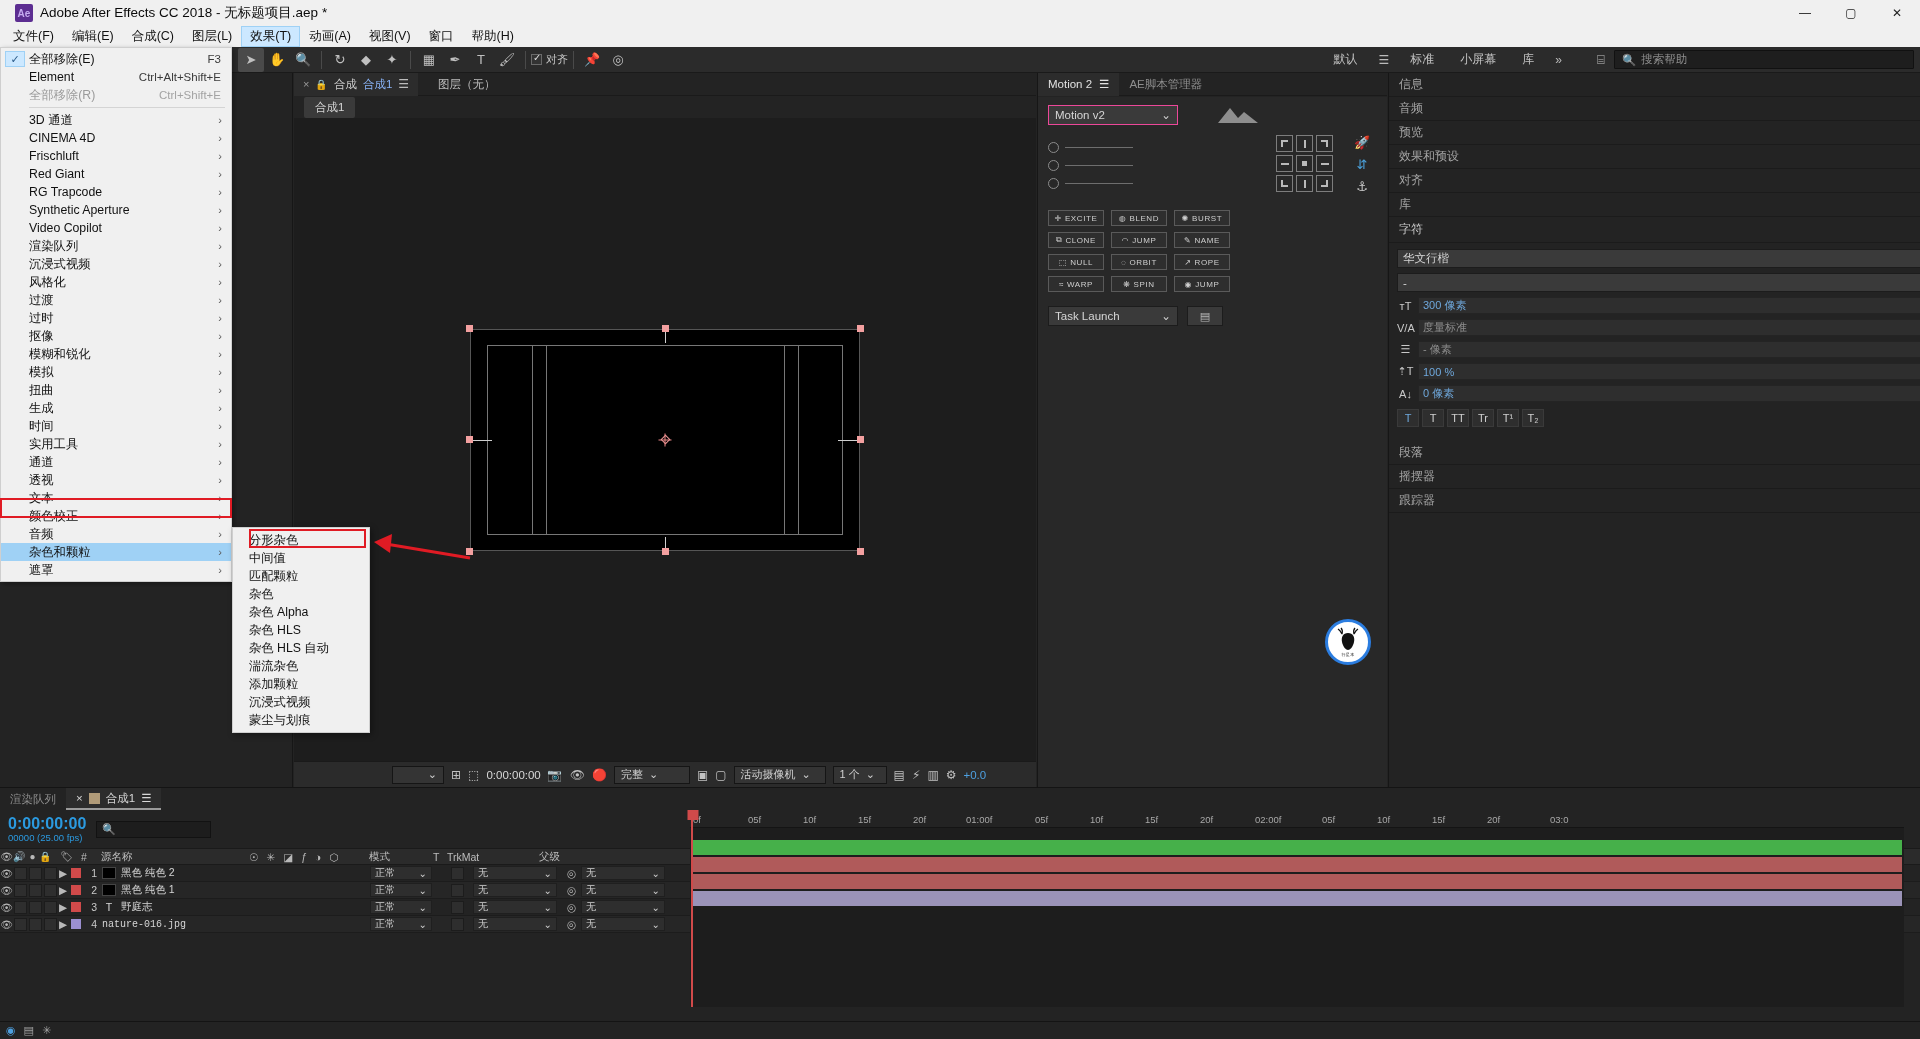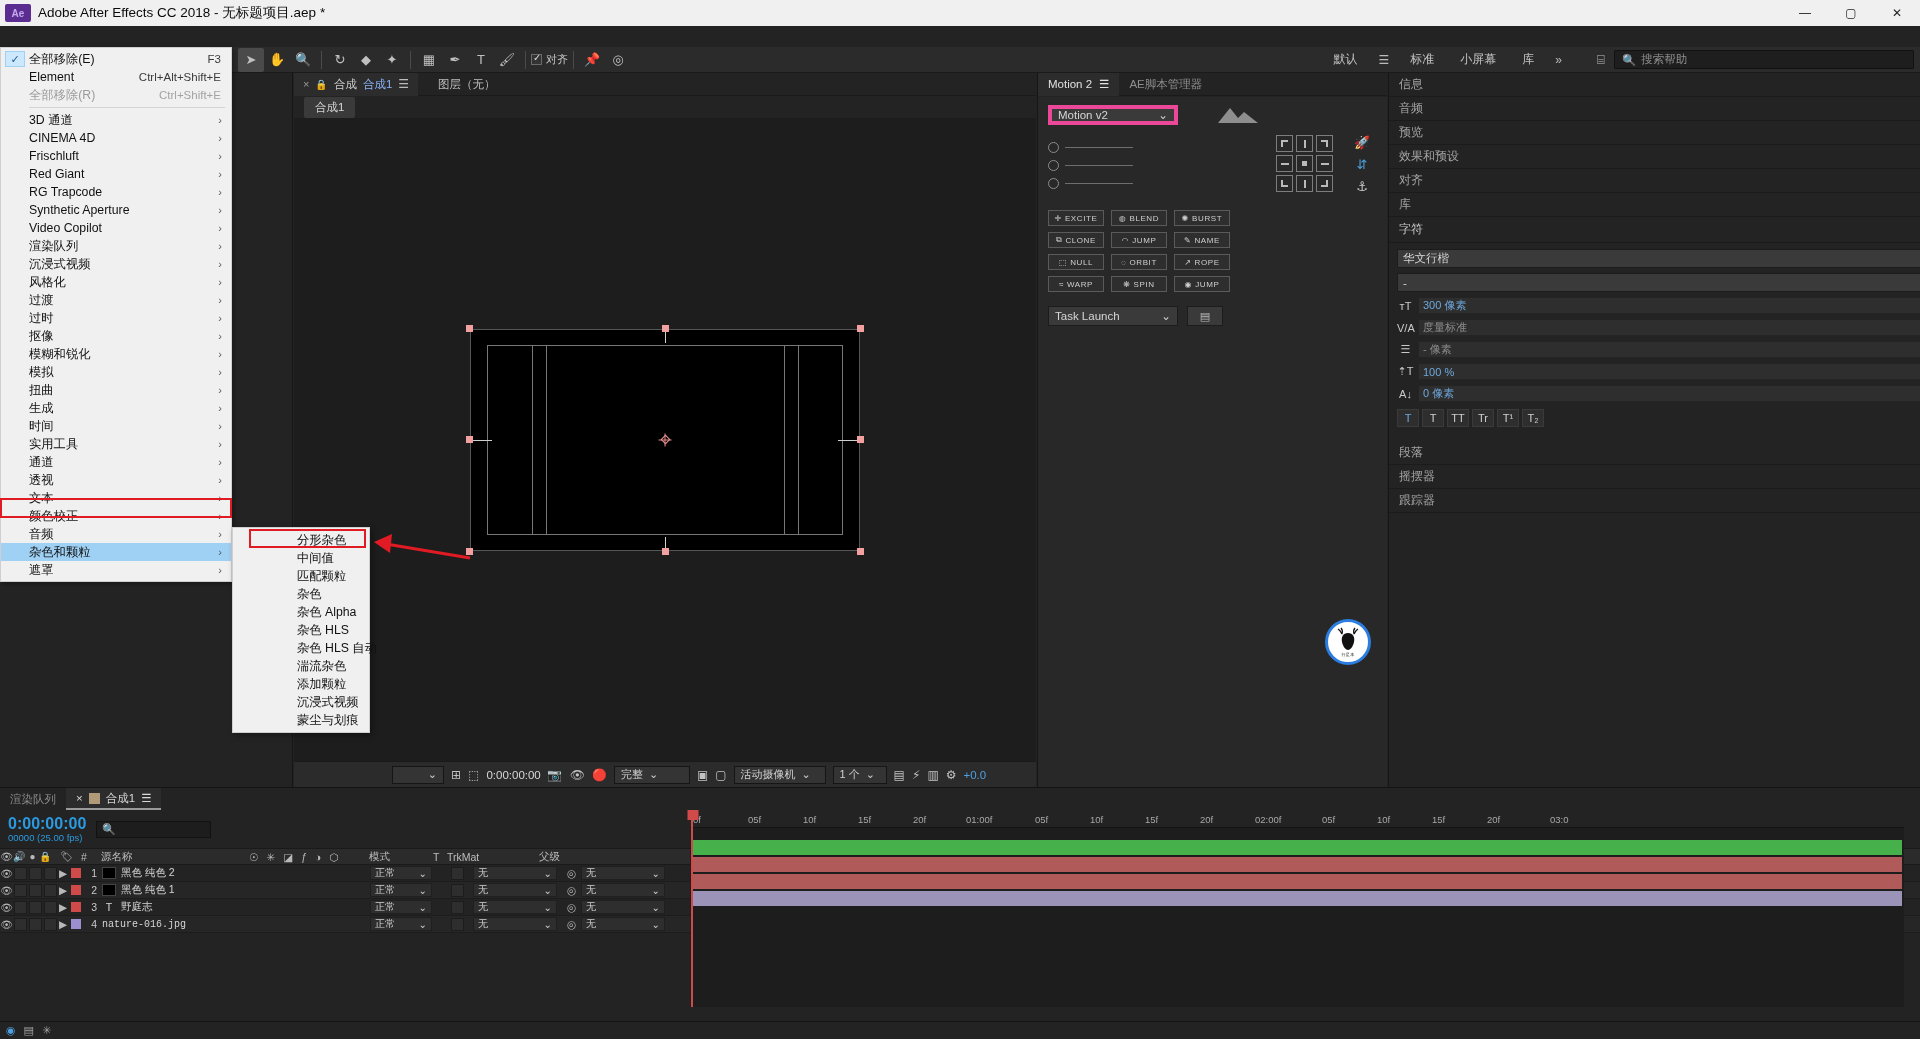--- a/index.html
+++ b/index.html
@@ -7,21 +7,21 @@
   body {
     font-family: "Liberation Sans", "DejaVu Sans", sans-serif;
     background:#232323; color:#c8c8c8; font-size:12px;
     -webkit-font-smoothing: antialiased;
   }
   .app { position:relative; width:1920px; height:1039px; }
 
   
   .titlebar{ position:absolute; top:0; left:0; width:1920px; height:26px;
     background:#f0f0f0; color:#1a1a1a; display:flex; align-items:center; }
-  .ae-logo{ width:26px;height:18px;margin:0 7px 0 5px;background:#5c2d91;color:#c6aaf0;
+  .ae-logo{ width:18px;height:18px;margin:0 7px 0 15px;background:#5c2d91;color:#c6aaf0;
     font-size:10px;font-weight:bold;display:flex;align-items:center;justify-content:center;border-radius:2px;}
   .title-text{ font-size:13.5px; color:#0a0a0a; }
   .win-btns{ margin-left:auto; display:flex; height:26px; }
   .win-btn{ width:46px;height:26px;display:flex;align-items:center;justify-content:center;
     font-size:12px;color:#222; }
 
   
   .menubar{ position:absolute; top:26px; left:0; width:1920px; height:21px;
     background:#f0f0f0; color:#111; display:flex; align-items:center; padding-left:4px;}
   .menubar .mi{ padding:2px 9px; font-size:12.5px; line-height:17px;}
@@ -85,21 +85,21 @@
   .tcode{ color:#d8d8d8; font-size:11.5px;}
 
   
   .m2-panel{ position:absolute; top:73px; left:1037px; width:350px; bottom:252px; background:#232323;
     border-left:1px solid #161616;}
   .m2-tabs{ height:23px; display:flex; align-items:center; border-bottom:1px solid #1a1a1a;}
   .m2-tab{ height:23px;display:flex;align-items:center;gap:7px;padding:0 10px;font-size:11.5px;}
   .m2-tab.on{ background:#2c2c2c; color:#e0e0e0;}
   .m2-tab.off{ color:#8e8e8e;}
   .m2-body{ position:absolute; top:24px; left:0; right:0; bottom:0; background:#282828; padding:8px 10px;}
-  .m2-select{ width:130px;height:20px;background:#3a3a3a;border:4px solid #ec4899;color:#d6d6d6;
+  .m2-select{ width:130px;height:20px;background:#3a3a3a;border:1px solid #ec4899;color:#d6d6d6;
      font-size:11.5px;display:flex;align-items:center;justify-content:space-between;padding:0 6px;}
   .m2-row{ display:flex; align-items:center; gap:8px; }
   .slider-row{display:flex;align-items:center;gap:6px;margin:7px 0;}
   .s-knob{width:11px;height:11px;border:1px solid #8c8c8c;border-radius:50%;background:#282828;}
   .s-track{width:68px;height:1px;background:#6e6e6e;}
   .gbtn{width:17px;height:17px;border:1px solid #7d7d7d;display:flex;align-items:center;justify-content:center;}
   .gbtn i{display:block;background:#b9b9b9;}
   .m2-btn{ width:56px;height:16px;border:1px solid #5a5a5a;background:#2e2e2e;color:#cfcfcf;
      font-size:8px;letter-spacing:.6px;display:flex;align-items:center;justify-content:center;gap:3px;}
   .m2-btnrow{ display:flex; gap:7px; margin-bottom:6px;}
@@ -184,41 +184,52 @@
      border:1px solid #9fd1f5; display:flex;align-items:center;justify-content:center;
      color:#2a5a88; font-size:11px;}
   .msep{ height:1px; background:#d4d4d4; margin:3px 6px 3px 28px;}
   .mrow.hl{ background:#9fd1f5; }
   .hl-box{ position:absolute; left:0; width:232px; height:20px; border:2px solid #e01b24; z-index:60;
      pointer-events:none;}
 
   
   .submenu{ position:absolute; left:232px; width:138px; background:#f0f0f0; border:1px solid #cfcfcf;
      box-shadow:2px 2px 6px rgba(0,0,0,.35); color:#111; z-index:55; padding:3px 0;}
-  .srow{ height:18px; display:flex; align-items:center; font-size:12.3px; padding-left:24px;
-     white-space:nowrap;margin-left:40px;}
+  .srow{ height:18px; display:flex; align-items:center; font-size:12.3px; padding-left:16px;
+     white-space:nowrap;}
   .sub-hl{ position:absolute; left:17px; width:117px; height:19px; border:2px solid #e01b24; z-index:65;
      pointer-events:none;}
   .arrow-annot{ position:absolute; z-index:66; pointer-events:none;}
 </style>
 </head>
 <body>
 
 <div class="app">
 
   <div class="titlebar">
     <div class="ae-logo">Ae</div>
     <div class="title-text">Adobe After Effects CC 2018 - 无标题项目.aep *</div>
     <div class="win-btns">
       <div class="win-btn">—</div>
       <div class="win-btn">▢</div>
       <div class="win-btn close">✕</div>
     </div>
   </div>
 
+  <div class="menubar">
+    <div class="mi">文件(F)</div>
+    <div class="mi">编辑(E)</div>
+    <div class="mi">合成(C)</div>
+    <div class="mi">图层(L)</div>
+    <div class="mi active">效果(T)</div>
+    <div class="mi">动画(A)</div>
+    <div class="mi">视图(V)</div>
+    <div class="mi">窗口</div>
+    <div class="mi">帮助(H)</div>
+  </div>
 
   <div class="workspace"></div>
 
   <div class="toolbar">
     <div style="width:238px"></div>
     <div class="tool sel">➤</div>
     <div class="tool">✋</div>
     <div class="tool">🔍</div>
     <div class="tsep"></div>
     <div class="tool">↻</div>

